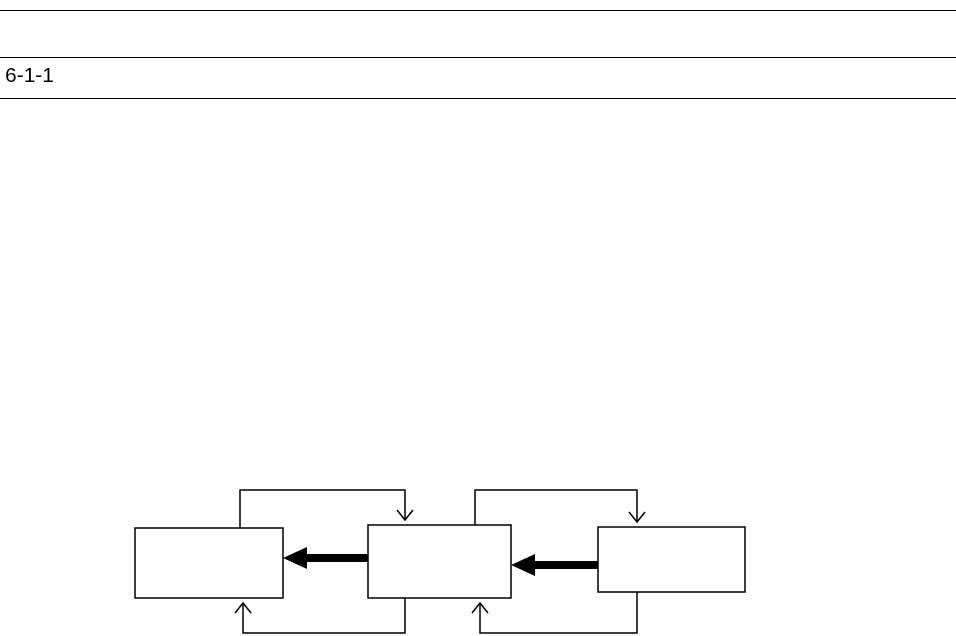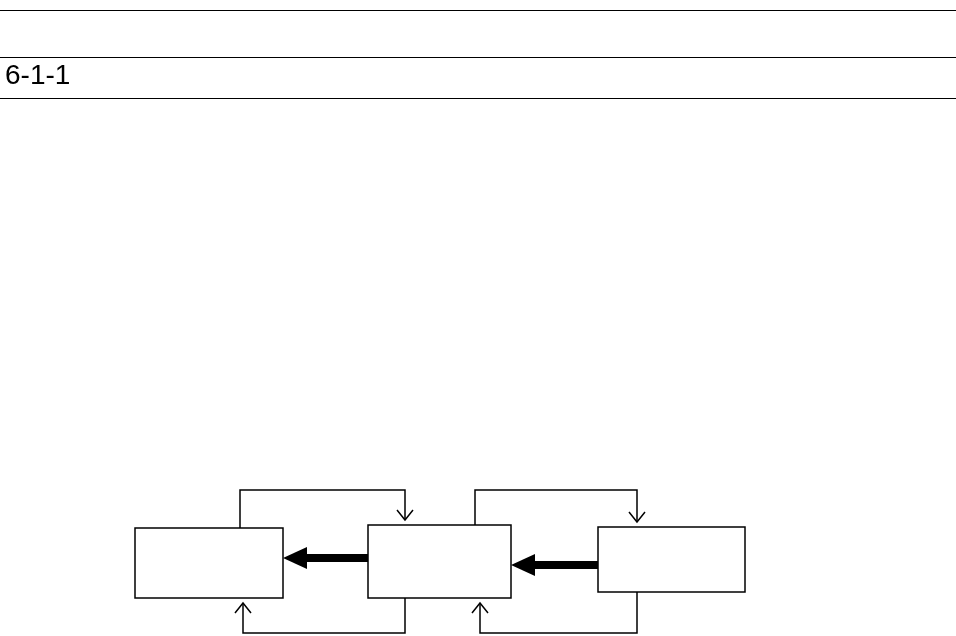--- a/index.html
+++ b/index.html
@@ -22,21 +22,21 @@
     height: 0;
     border-top: 1px solid #000000;
   }
   .rule-top    { top: 10px; }
   .rule-mid    { top: 57px; }
   .rule-bottom { top: 98px; }
   .section-label {
     position: absolute;
     left: 5px;
     top: 62px;
-    font-size: 28px;
+    font-size: 21px;
     line-height: 26px;
     font-weight: 400;
     color: #000000;
     white-space: nowrap;
   }
   .diagram-svg {
     position: absolute;
     left: 0;
     top: 0;
     width: 956px;

